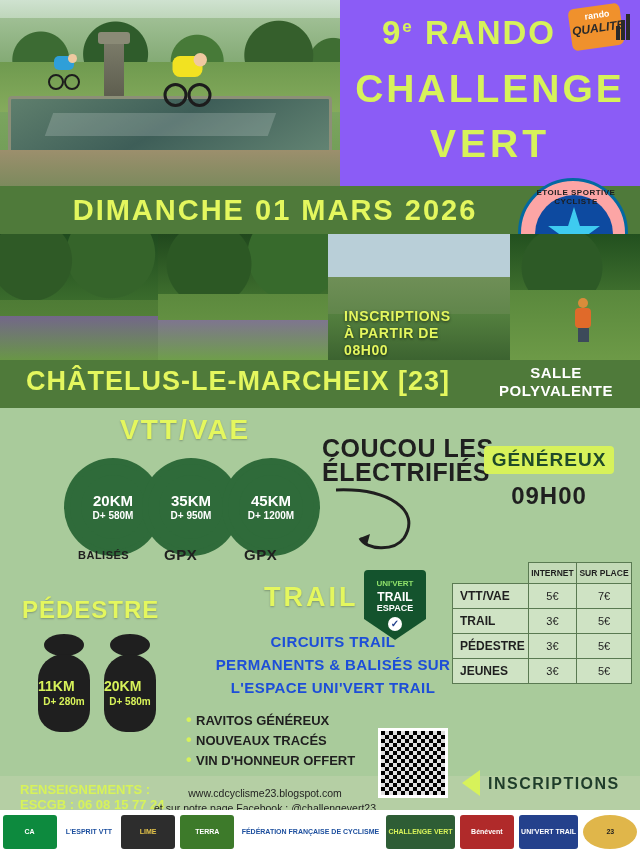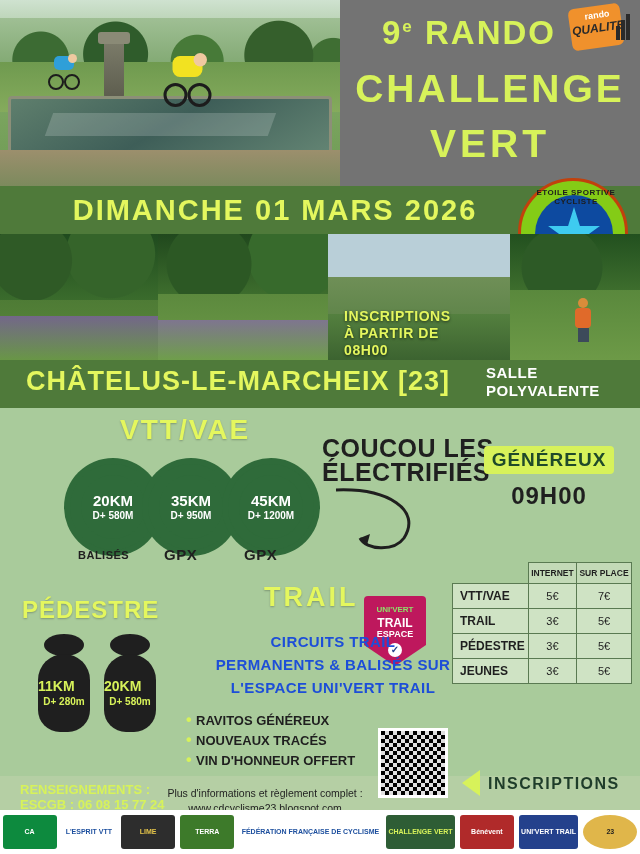--- a/index.html
+++ b/index.html
@@ -65,21 +65,21 @@
     content: ""; position: absolute; left: -6px; top: -8px;
     width: 32px; height: 12px; background: #8a8a76; border-radius: 3px;
   }
   .tp-path {
     position: absolute; left: 0; top: 150px; width: 340px; height: 36px;
     background: linear-gradient(#9c8f6d, #7c8a5d);
   }
 
   .title-area {
     position: absolute; left: 340px; top: 0; width: 300px; height: 186px;
-    background: #737373;
+    background: #8b5cf6;
   }
   .title-line1 {
     position: absolute; left: 0; top: 14px; width: 258px;
     text-align: center;
     color: #d7f25a;
     font-size: 33px; font-weight: bold; letter-spacing: 2px;
   }
   .title-line1 sup { font-size: 17px; vertical-align: super; }
   .title-chal {
     position: absolute; left: 8px; top: 66px; width: 284px;
@@ -128,22 +128,22 @@
   .date-text {
     position: absolute; left: 40px; top: 194px; width: 470px;
     color: #e4f75e; font-size: 29px; font-weight: bold; letter-spacing: 2px;
     text-align: center;
   }
 
   
   .club-logo {
     position: absolute; right: 12px; top: 178px; width: 110px; height: 110px;
     border-radius: 50%;
-    background: #84cc16;
-    border: 3px solid #c2410c;
+    background: #fca5a5;
+    border: 3px solid #0369a1;
   }
   .club-logo .cl-inner {
     position: absolute; left: 14px; top: 14px; width: 78px; height: 78px;
     border-radius: 50%; background: #0d4aa0;
   }
   .club-logo .cl-star {
     position: absolute; left: 26px; top: 26px; width: 54px; height: 54px;
     background: #3ecbf0;
     clip-path: polygon(50% 0%, 61% 35%, 98% 35%, 68% 57%, 79% 91%, 50% 70%, 21% 91%, 32% 57%, 2% 35%, 39% 35%);
   }
@@ -214,21 +214,21 @@
   
   .loc-band {
     position: absolute; left: 0; top: 360px; width: 640px; height: 48px;
     background: #4f7a3a;
   }
   .loc-text {
     position: absolute; left: 26px; top: 366px;
     color: #e4f75e; font-size: 27px; font-weight: bold; letter-spacing: 1px;
   }
   .salle {
-    position: absolute; right: 14px; top: 364px; width: 140px; text-align: left;
+    position: absolute; right: 14px; top: 364px; width: 140px; text-align: center;
     color: #ffffff; font-size: 15px; font-weight: bold; line-height: 18px;
     letter-spacing: .5px;
   }
 
   
   .body-bg {
     position: absolute; left: 0; top: 408px; width: 640px; height: 368px;
     background: #a9cb9b;
   }
 
@@ -349,22 +349,22 @@
     position: absolute; left: 264px; top: 582px;
     color: #e4f75e; font-size: 27px; font-weight: bold; letter-spacing: 3px;
     text-shadow: 0 1px 2px rgba(0,0,0,.25);
   }
   .trail-lines {
     position: absolute; left: 188px; top: 630px; width: 290px; text-align: center;
     color: #1d4ed8; font-size: 15px; font-weight: bold; line-height: 23px;
     letter-spacing: .4px;
   }
   .uvt-badge {
-    position: absolute; left: 364px; top: 596px; width: 62px; height: 70px;
-    background: #be185d;
+    position: absolute; left: 364px; top: 570px; width: 62px; height: 70px;
+    background: #14532d;
     clip-path: polygon(0 0, 100% 0, 100% 70%, 50% 100%, 0 70%);
     border-radius: 4px;
   }
   .uvt-badge .u1 { position:absolute; left:0; top:9px; width:62px; text-align:center;
     color:#8fe06a; font-size:8px; font-weight:bold; }
   .uvt-badge .u2 { position:absolute; left:0; top:20px; width:62px; text-align:center;
     color:#ffffff; font-size:12px; font-weight:bold; }
   .uvt-badge .u3 { position:absolute; left:0; top:33px; width:62px; text-align:center;
     color:#ffffff; font-size:9px; font-weight:bold; }
   .uvt-badge .u-check { position:absolute; left:24px; top:47px; width:14px; height:14px;
@@ -608,21 +608,20 @@
   <div class="qr"></div>
   <div class="inscr-arrow"></div>
   <div class="inscr-word">INSCRIPTIONS</div>
 
   <div class="renseign">
     <div>RENSEIGNEMENTS :</div>
     <div>ESCGB : 06 08 15 77 24</div>
     <div>ESCGB23@GMAIL.COM</div>
   </div>
   <div class="infos-mid">
-    <div>Plus d'informations et règlement complet :</div>
     <div>www.cdcyclisme23.blogspot.com</div>
     <div>et sur notre page Facebook : @challengevert23</div>
   </div>
 
   <div class="sponsor-bar">
     <div class="sp sp-ca">CA</div>
     <div class="sp sp-esprit">L'ESPRIT VTT</div>
     <div class="sp sp-lime">LIME</div>
     <div class="sp sp-terra">TERRA</div>
     <div class="sp sp-ffc">FÉDÉRATION FRANÇAISE DE CYCLISME</div>

